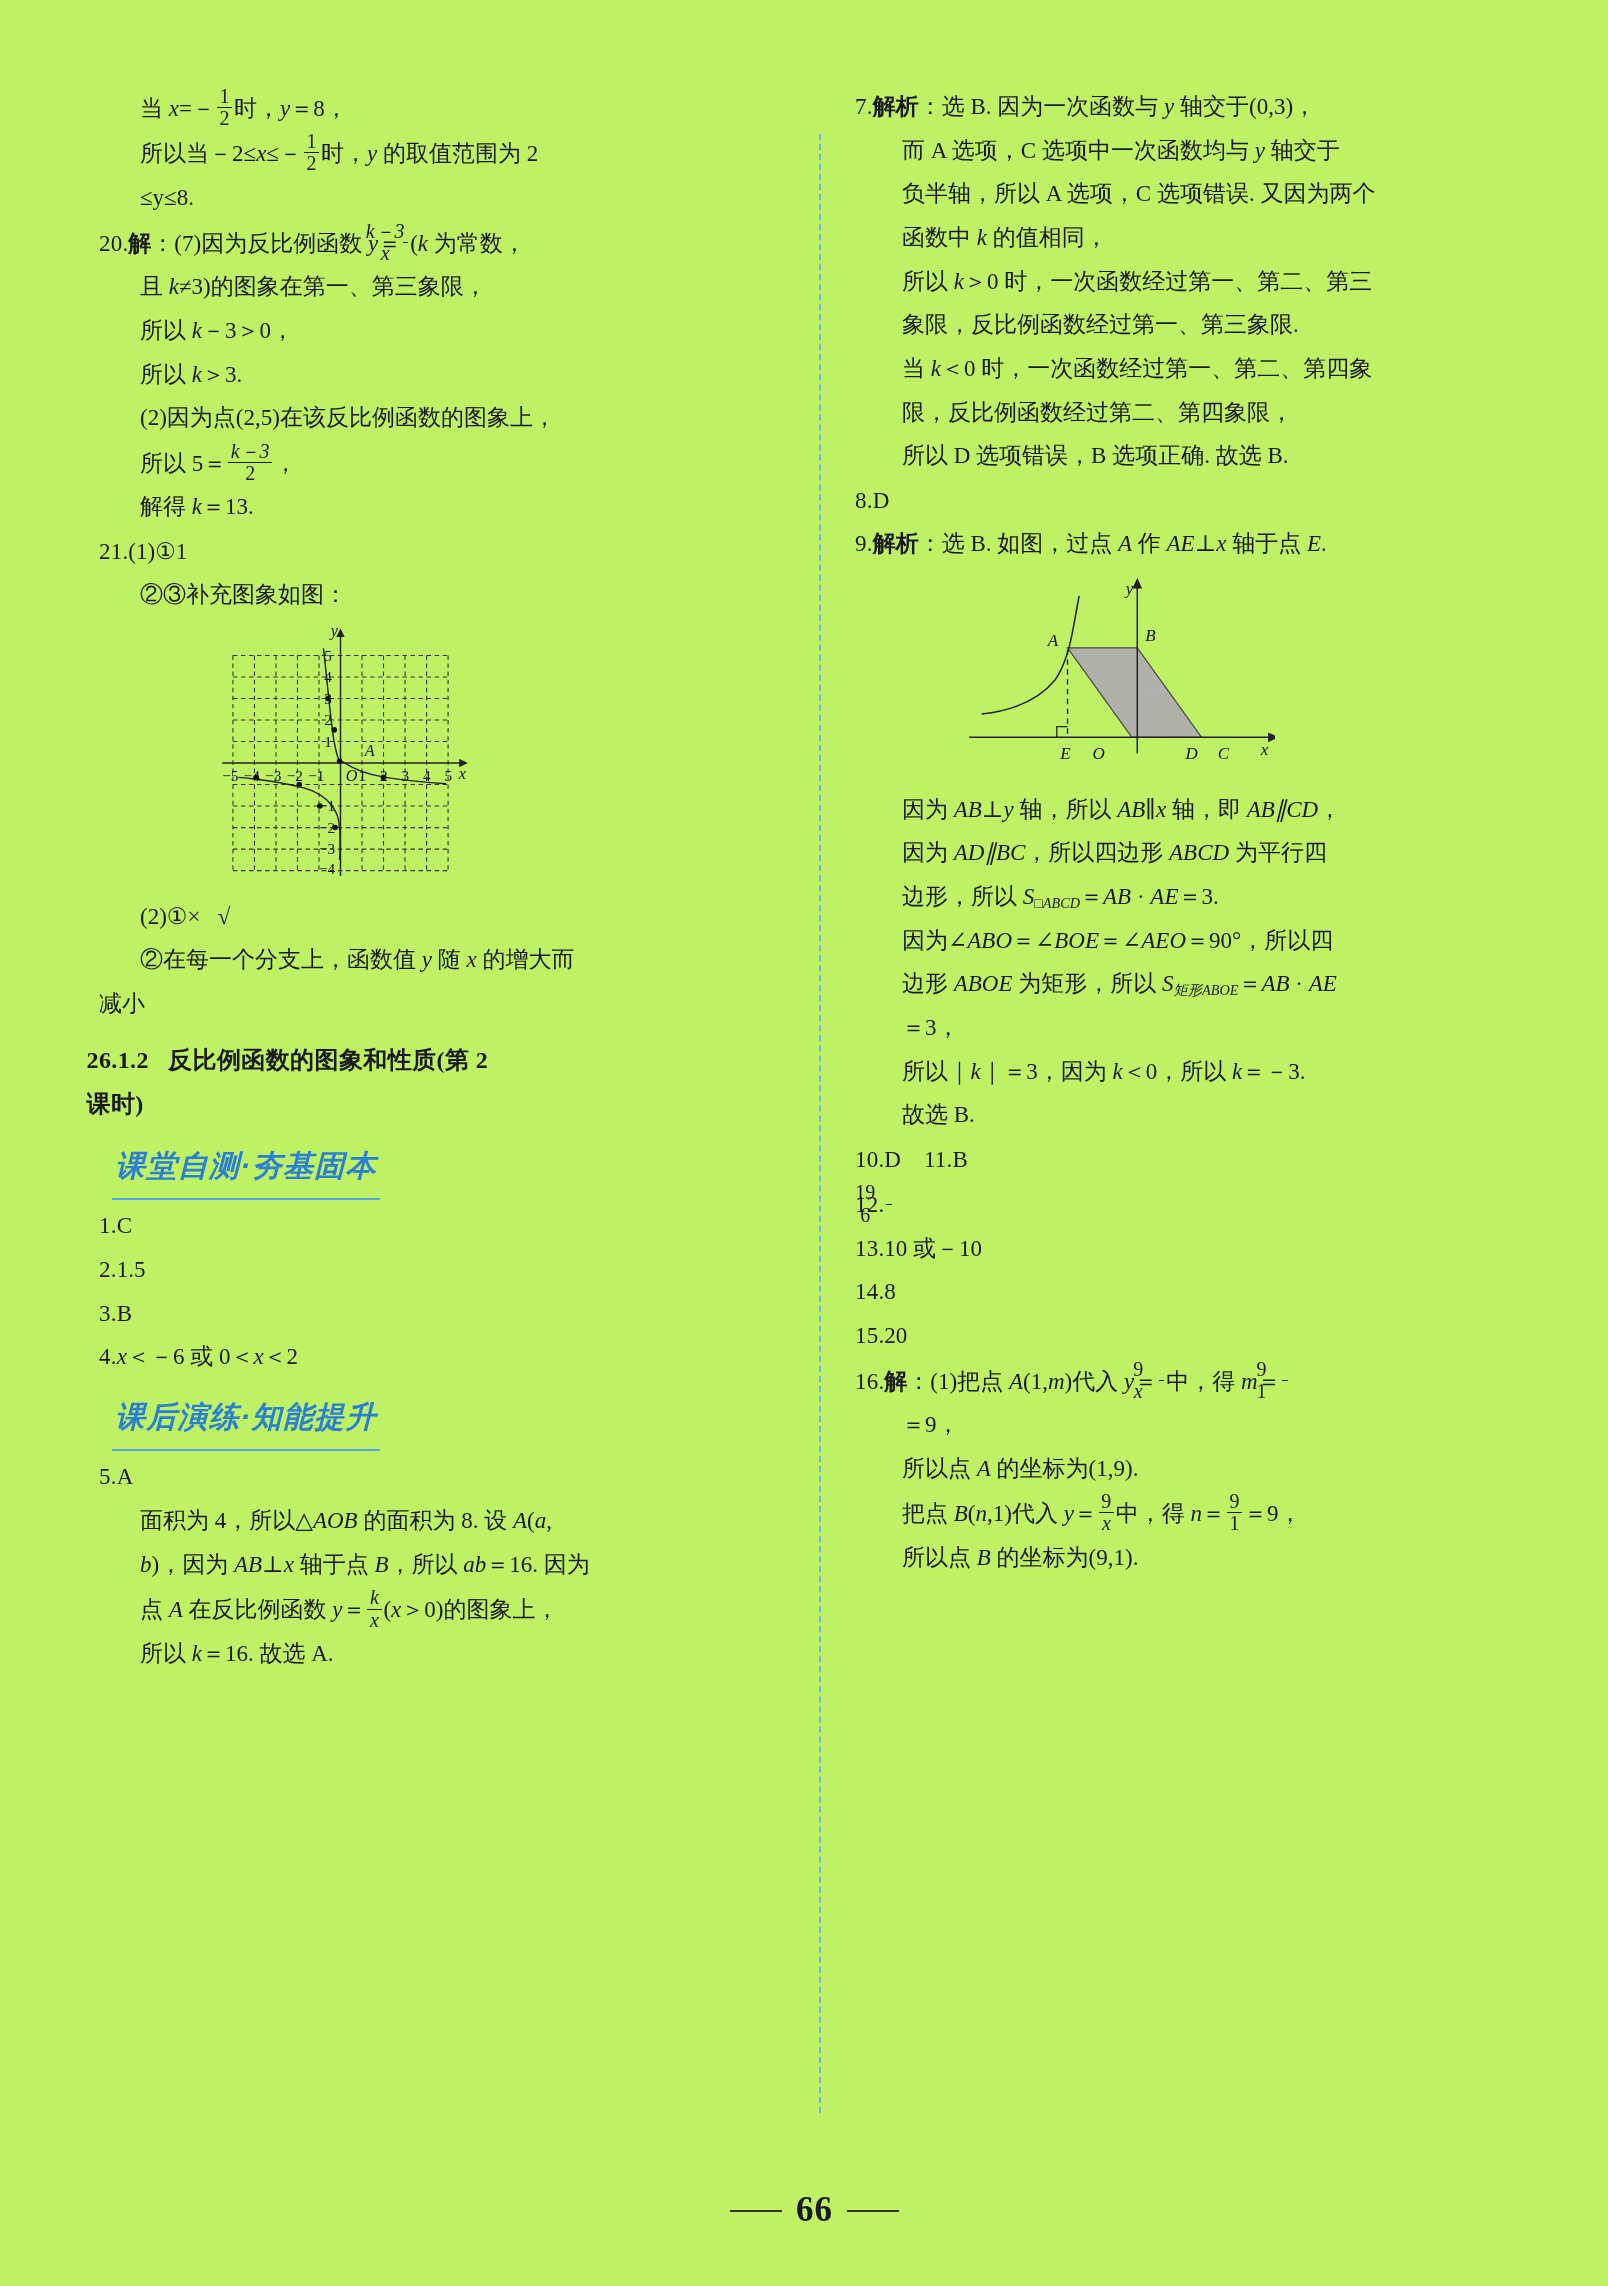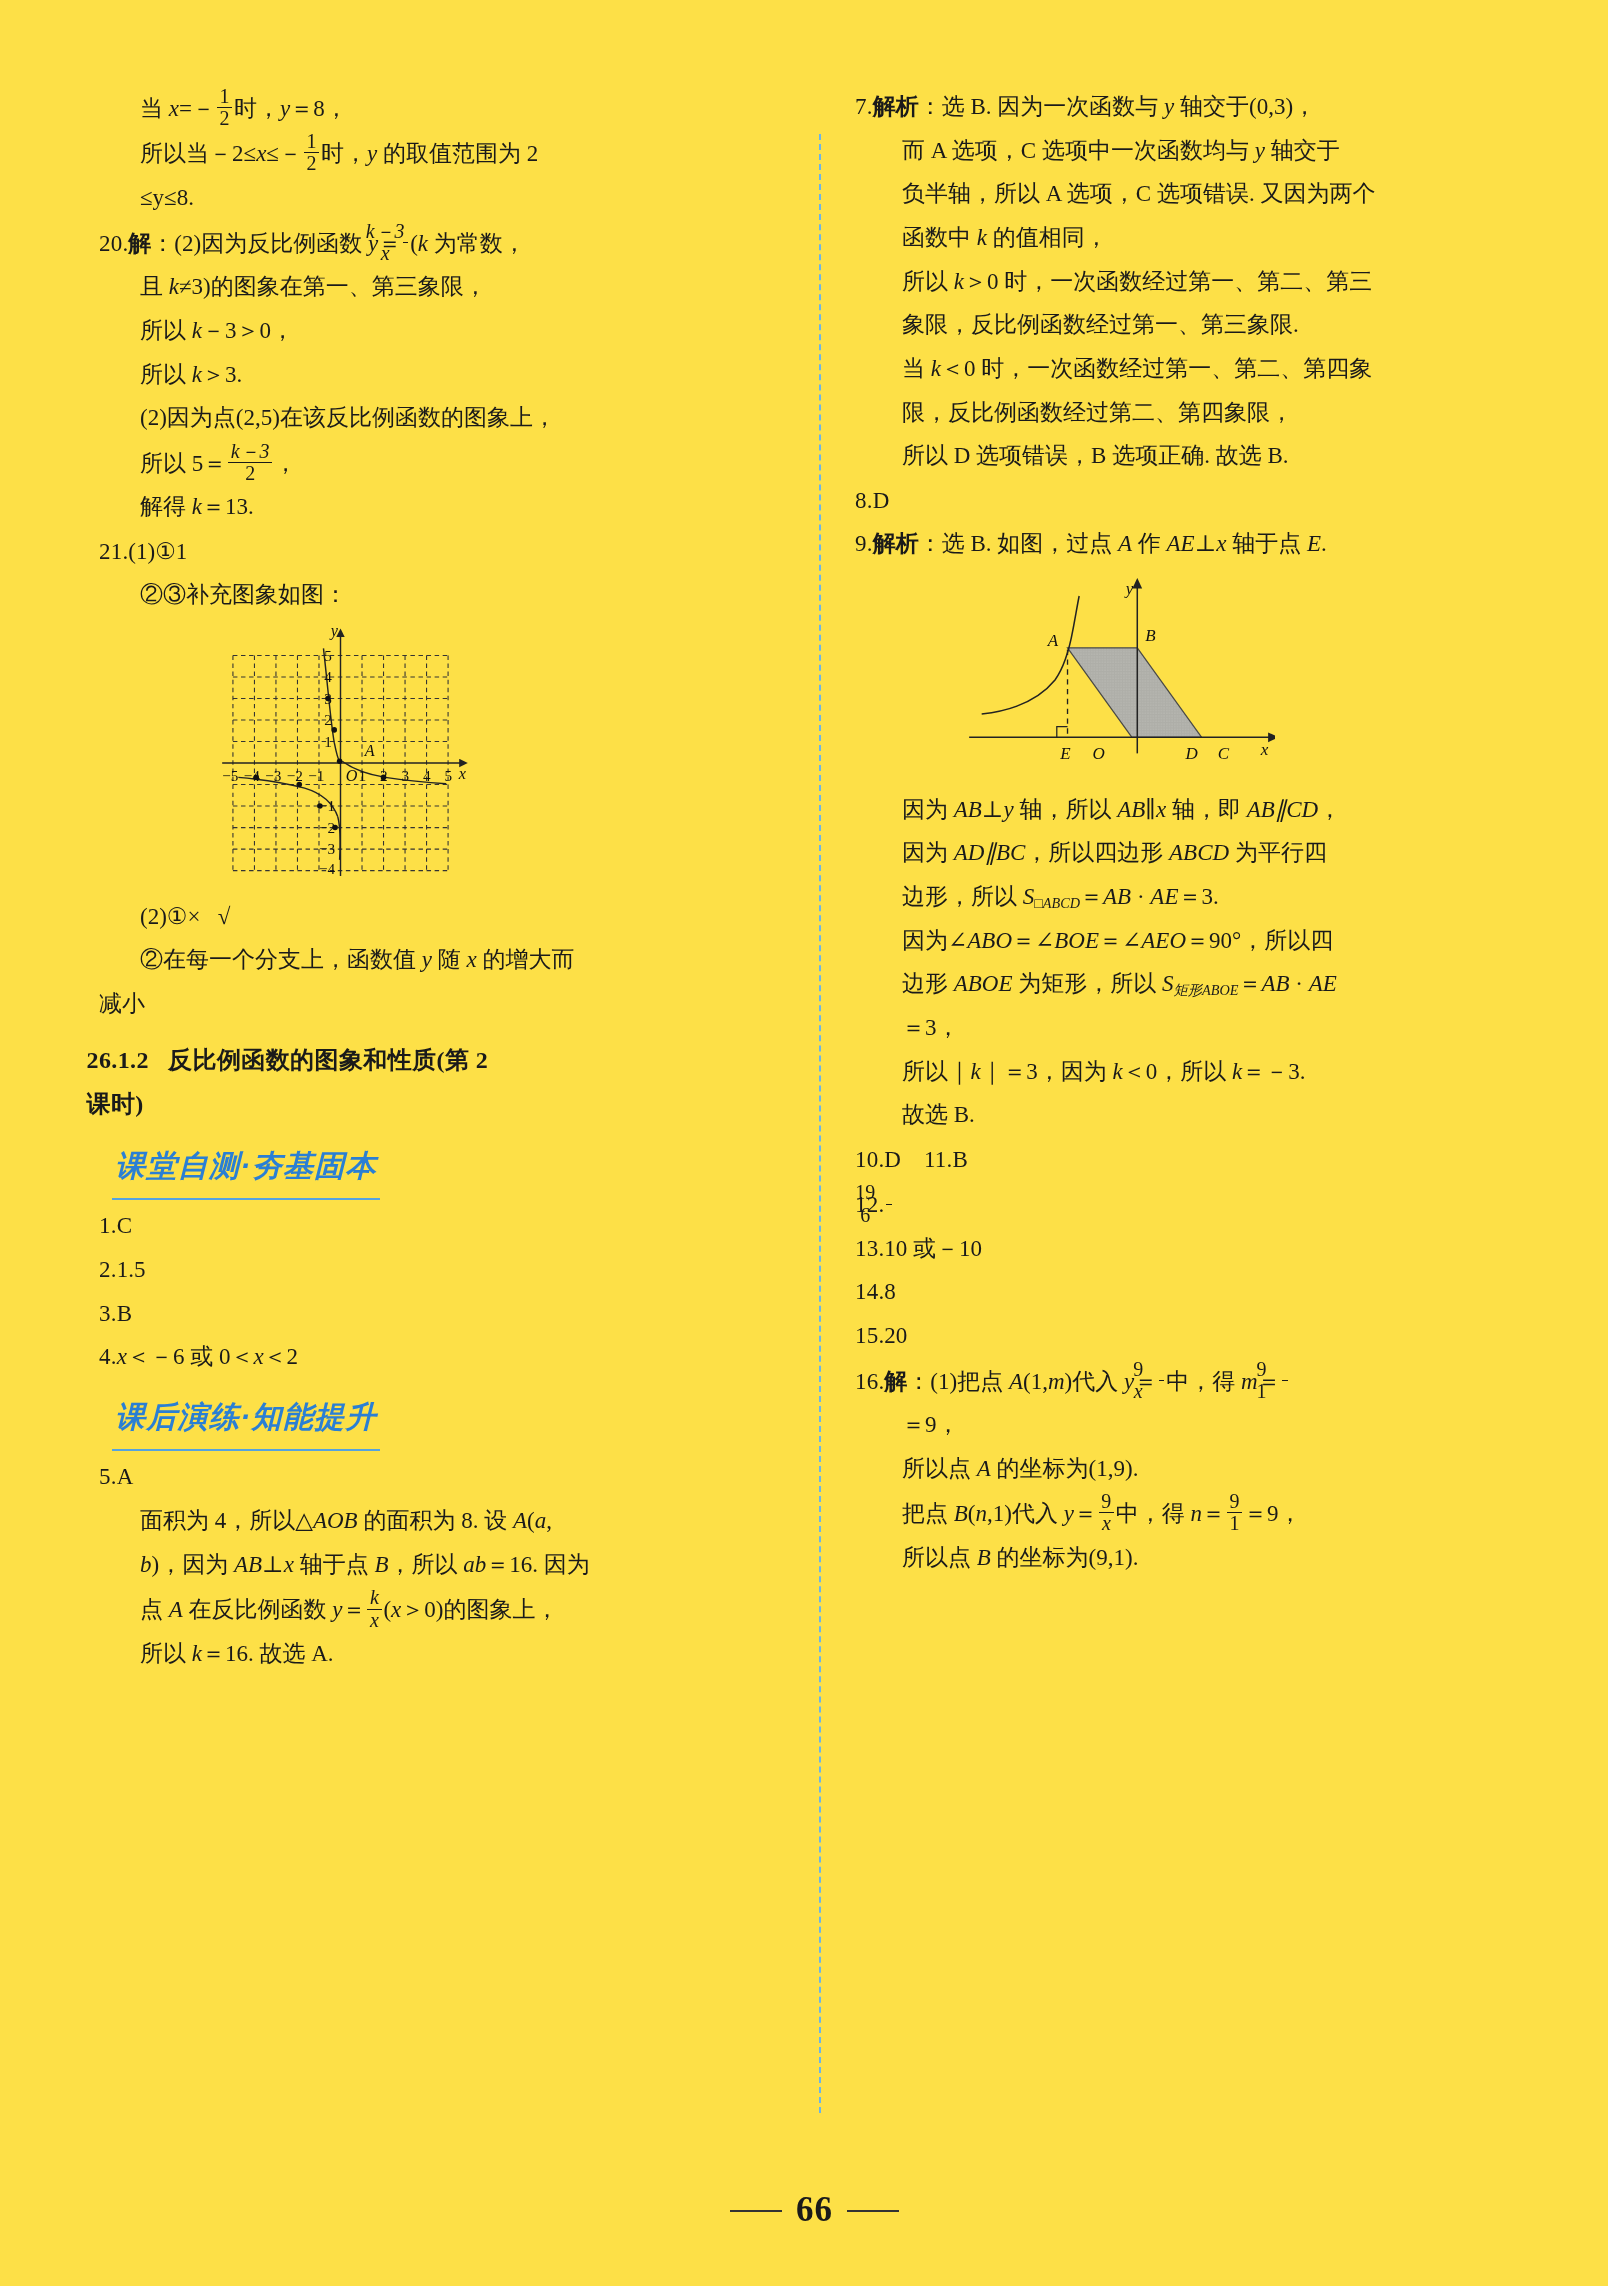--- a/index.html
+++ b/index.html
@@ -11,21 +11,21 @@
     width: 1608px;
     height: 2286px;
     position: relative;
     font-family: "Liberation Serif", "DejaVu Serif", serif;
     color: #1a1a1a;
     overflow: hidden;
   }
   .page {
     position: absolute;
     inset: 0;
-    background: #fde047;
+    background: #bef264;
   }
   
   .col {
     position: absolute;
     top: 86px;
     width: 421px;
     font-size: 23px;
     line-height: 1.82;
   }
   .col-left  { left: 99px; width: 414px; }
@@ -124,21 +124,21 @@
         <span>当 </span><span class="ital">x</span><span>=－</span><span class="frac"><span class="n">1</span><span class="d">2</span></span><span>时，</span><span class="ital">y</span><span>＝8，</span>
       </div>
       <div class="line">
         <span>所以当－2≤</span><span class="ital">x</span><span>≤－</span><span class="frac"><span class="n">1</span><span class="d">2</span></span><span>时，</span><span class="ital">y</span><span> 的取值范围为 2</span>
       </div>
       <div class="line">≤y≤8.</div>
     </div>
 
     <div class="blk">
       <div class="line hang">
-        <span class="num">20.</span><span class="bold">解</span><span>：(2)因为反比例函数 </span><span class="ital">y</span><span>＝</span><span class="frac"><span class="n ital">k－3</span><span class="d ital">x</span></span><span>(</span><span class="ital">k</span><span> 为常数，</span>
+        <span class="num">20.</span><span class="bold">解</span><span>：(7)因为反比例函数 </span><span class="ital">y</span><span>＝</span><span class="frac"><span class="n ital">k－3</span><span class="d ital">x</span></span><span>(</span><span class="ital">k</span><span> 为常数，</span>
       </div>
       <div class="line ind">
         <span>且 </span><span class="ital">k</span><span>≠3)的图象在第一、第三象限，</span>
       </div>
       <div class="line ind">
         <span>所以 </span><span class="ital">k</span><span>－3＞0，</span>
       </div>
       <div class="line ind">
         <span>所以 </span><span class="ital">k</span><span>＞3.</span>
       </div>

